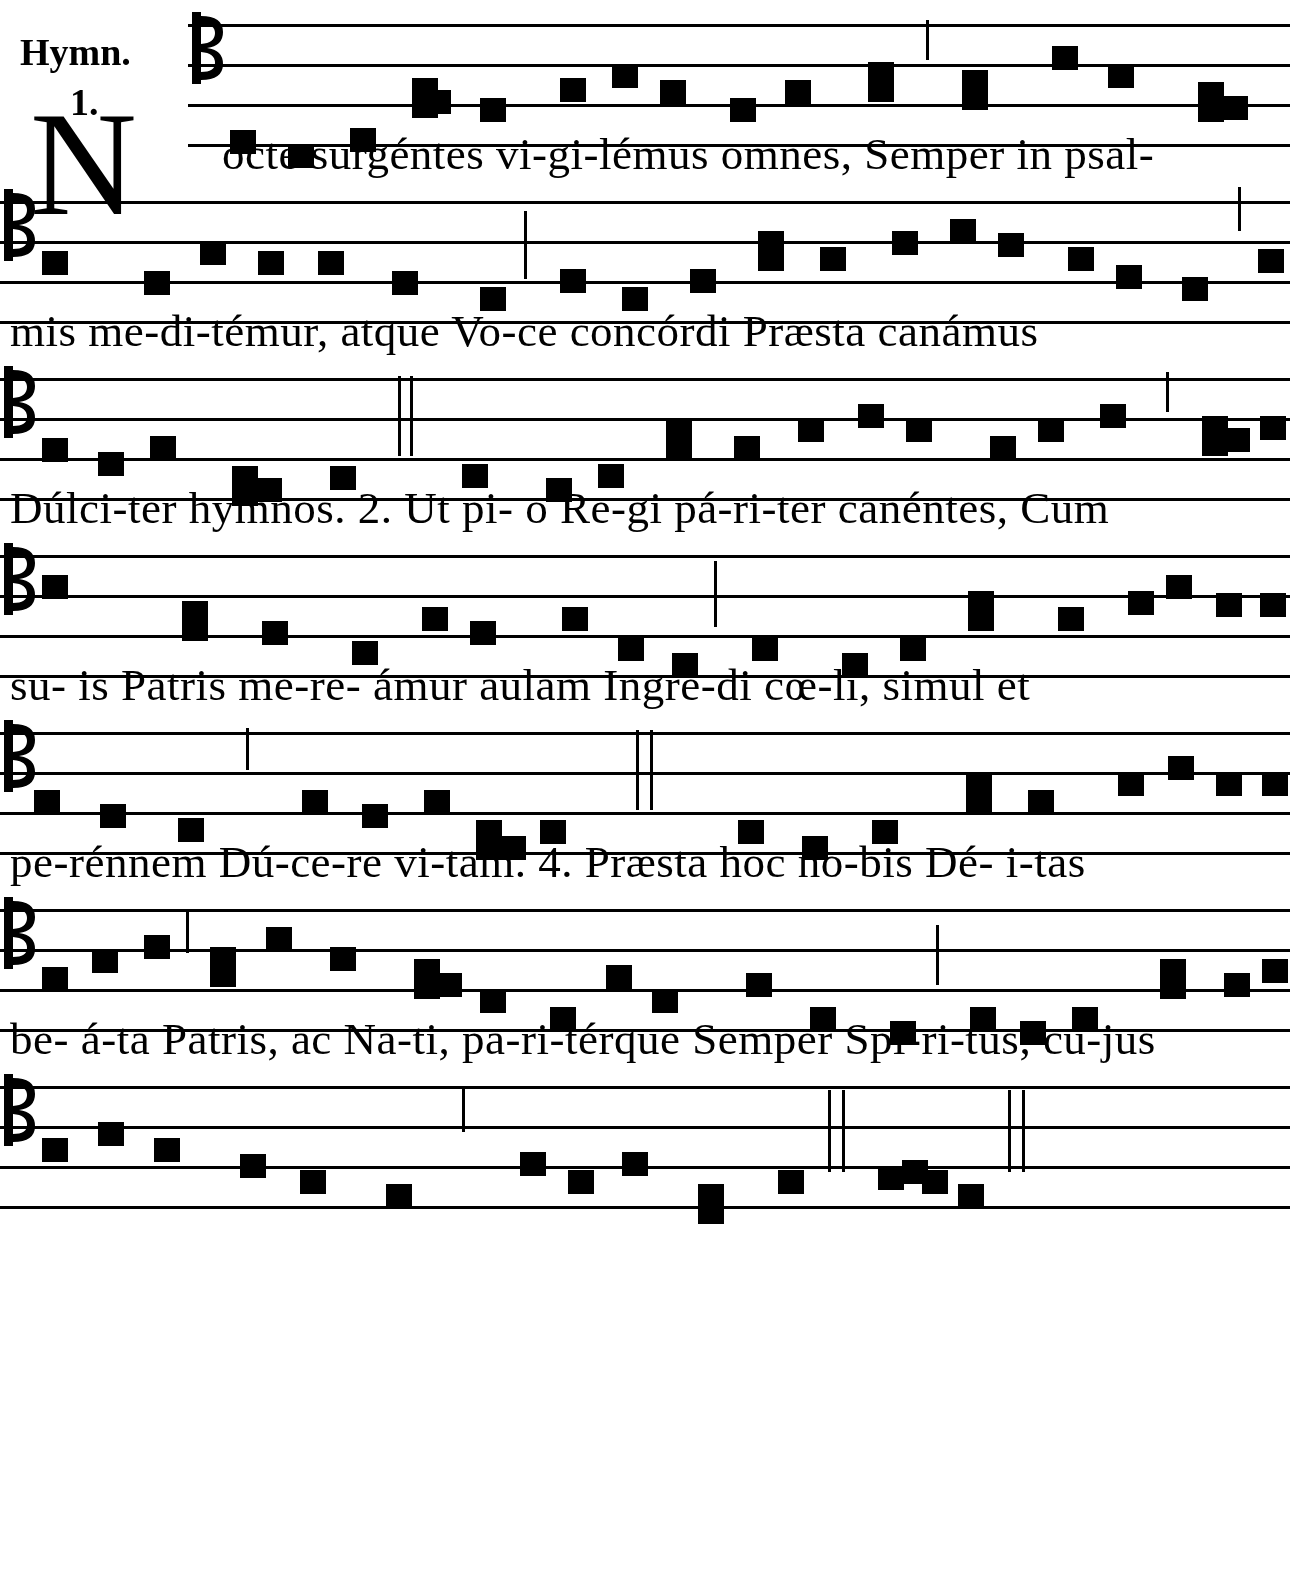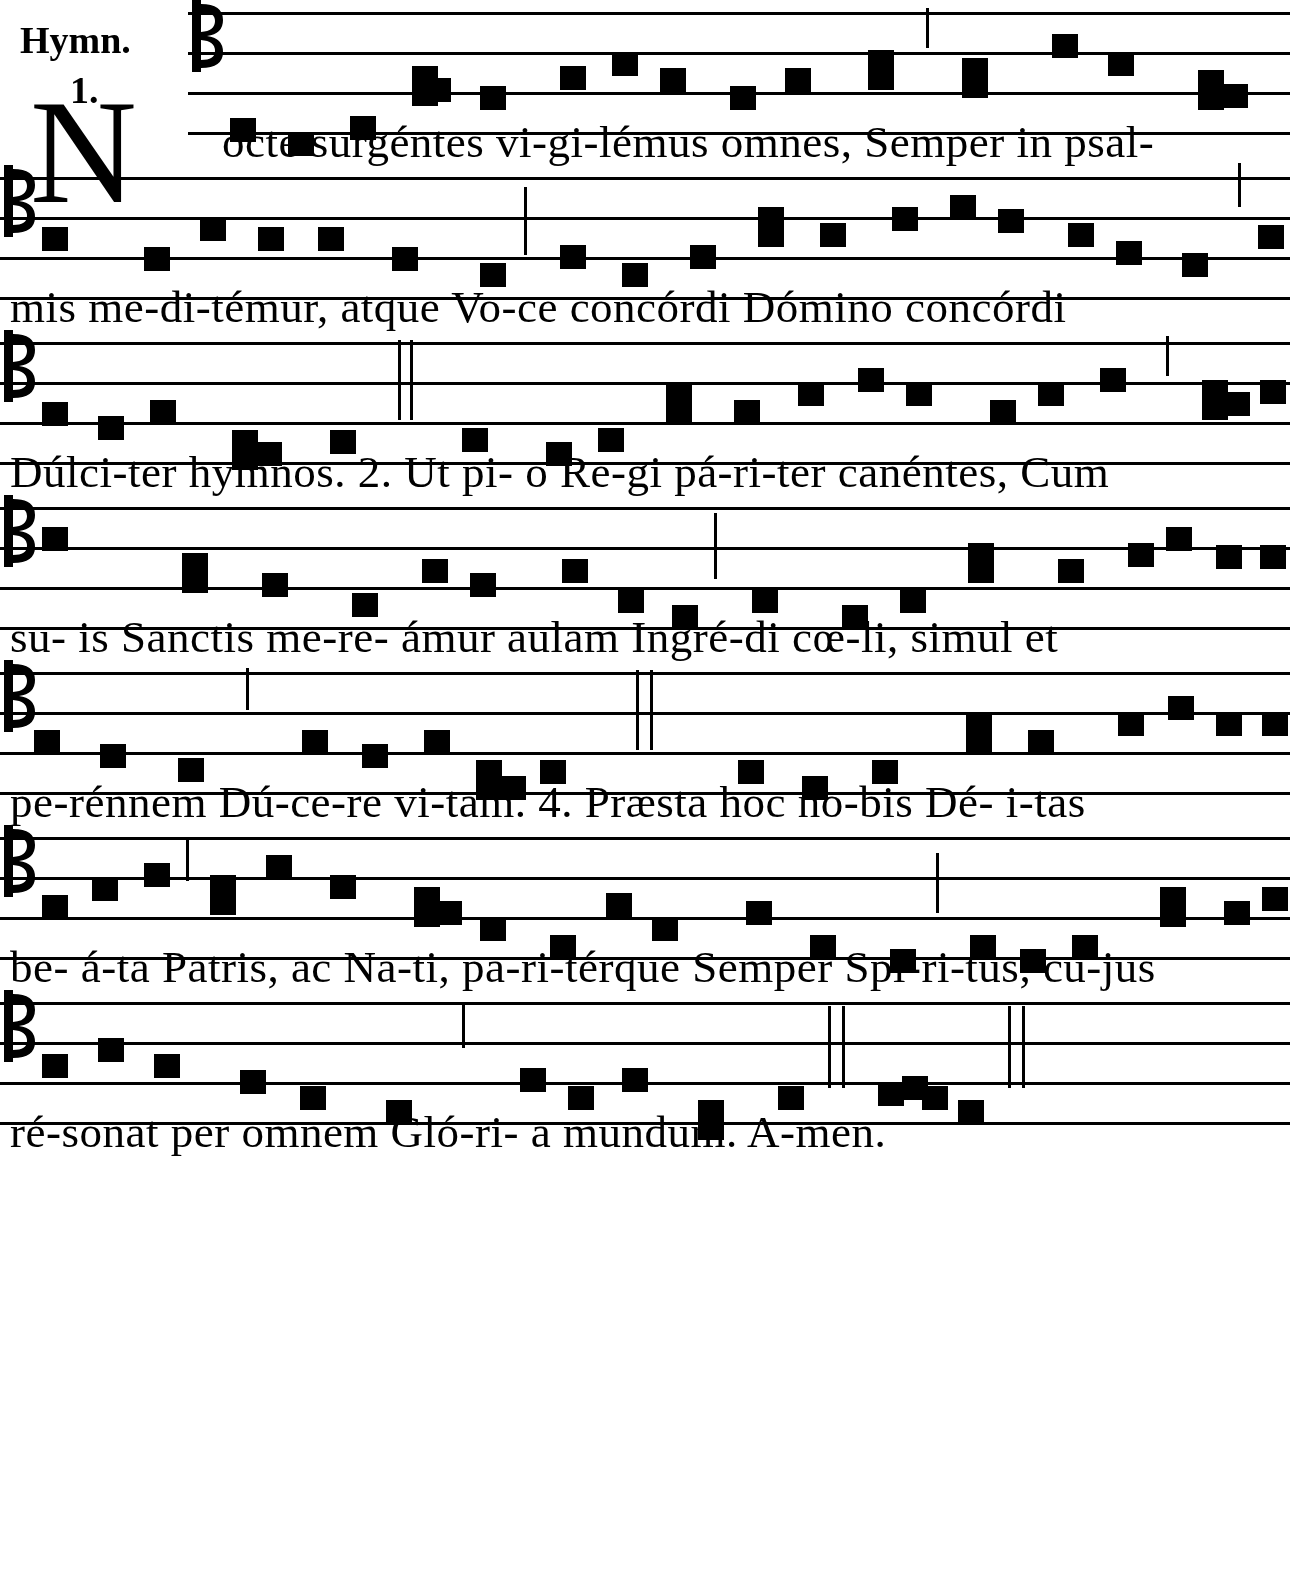--- a/index.html
+++ b/index.html
@@ -19,20 +19,21 @@
   .page {
     position: relative;
     width: 1290px;
     height: 1586px;
   }
 
   
   .system {
     position: relative;
     width: 1290px;
+    margin-top: 12px;
   }
 
   .staff {
     position: relative;
     height: 120px;
     width: 100%;
   }
 
   .staff-line {
     position: absolute;
@@ -179,21 +180,21 @@
           <div class="note punctum-tall" style="left: 758px; top: 42px;"></div>
           <div class="note" style="left: 820px; top: 58px;"></div>
           <div class="note" style="left: 892px; top: 42px;"></div>
           <div class="note" style="left: 950px; top: 30px;"></div>
           <div class="note" style="left: 998px; top: 44px;"></div>
           <div class="note" style="left: 1068px; top: 58px;"></div>
           <div class="note" style="left: 1116px; top: 76px;"></div>
           <div class="note" style="left: 1182px; top: 88px;"></div>
           <div class="note" style="left: 1258px; top: 60px;"></div>
         </div>
-        <div class="lyrics">mis me-di-témur, atque Vo-ce concórdi Dómino concórdi</div>
+        <div class="lyrics">mis me-di-témur, atque Vo-ce concórdi Præsta canámus</div>
       </div>
       <div class="system">
         <div class="staff">
           <div class="staff-line" style="top: 12px;"></div>
           <div class="staff-line" style="top: 52px;"></div>
           <div class="staff-line" style="top: 92px;"></div>
           <div class="staff-line" style="top: 132px;"></div>
           <div class="clef" style="left: 2px; top: 0px;">
             <svg width="34" height="72" viewBox="0 0 34 72">
               <rect x="2" y="0" width="9" height="72" fill="#000"></rect>
@@ -251,21 +252,21 @@
           <div class="note" style="left: 752px; top: 94px;"></div>
           <div class="note" style="left: 842px; top: 110px;"></div>
           <div class="note" style="left: 900px; top: 94px;"></div>
           <div class="note punctum-tall" style="left: 968px; top: 48px;"></div>
           <div class="note" style="left: 1058px; top: 64px;"></div>
           <div class="note" style="left: 1128px; top: 48px;"></div>
           <div class="note" style="left: 1166px; top: 32px;"></div>
           <div class="note" style="left: 1216px; top: 50px;"></div>
           <div class="note" style="left: 1260px; top: 50px;"></div>
         </div>
-        <div class="lyrics">su- is Sanctis me-re- ámur aulam Ingré-di cœ-li, simul et</div>
+        <div class="lyrics">su- is Patris me-re- ámur aulam Ingré-di cœ-li, simul et</div>
       </div>
       <div class="system">
         <div class="staff">
           <div class="staff-line" style="top: 12px;"></div>
           <div class="staff-line" style="top: 52px;"></div>
           <div class="staff-line" style="top: 92px;"></div>
           <div class="staff-line" style="top: 132px;"></div>
           <div class="clef" style="left: 2px; top: 0px;">
             <svg width="34" height="72" viewBox="0 0 34 72">
               <rect x="2" y="0" width="9" height="72" fill="#000"></rect>
@@ -360,17 +361,16 @@
           <div class="note" style="left: 520px; top: 78px;"></div>
           <div class="note" style="left: 568px; top: 96px;"></div>
           <div class="note" style="left: 622px; top: 78px;"></div>
           <div class="note punctum-tall" style="left: 698px; top: 110px;"></div>
           <div class="note" style="left: 778px; top: 96px;"></div>
           <div class="note" style="left: 878px; top: 92px;"></div>
           <div class="note" style="left: 902px; top: 86px;"></div>
           <div class="note" style="left: 922px; top: 96px;"></div>
           <div class="note" style="left: 958px; top: 110px;"></div>
         </div>
-        <div class="lyrics">ré-sonat per omnem Gló-ri- a mundum. A-men.</div>
       </div>
     </div>
 
 </div>
 
 </body></html>

